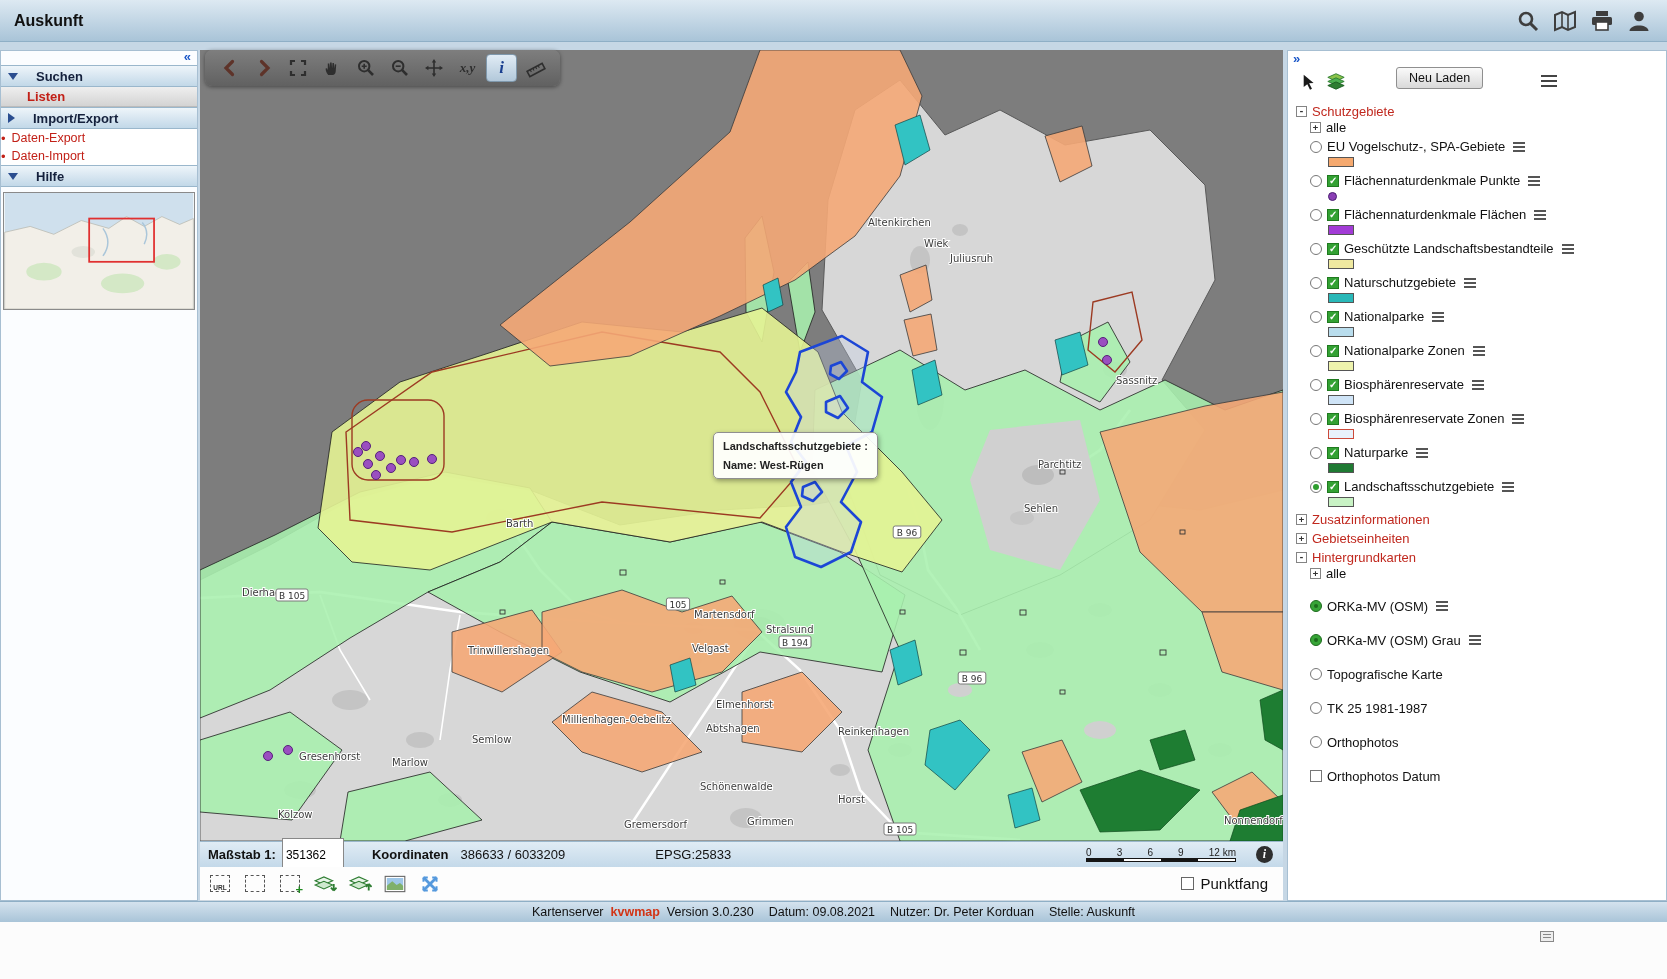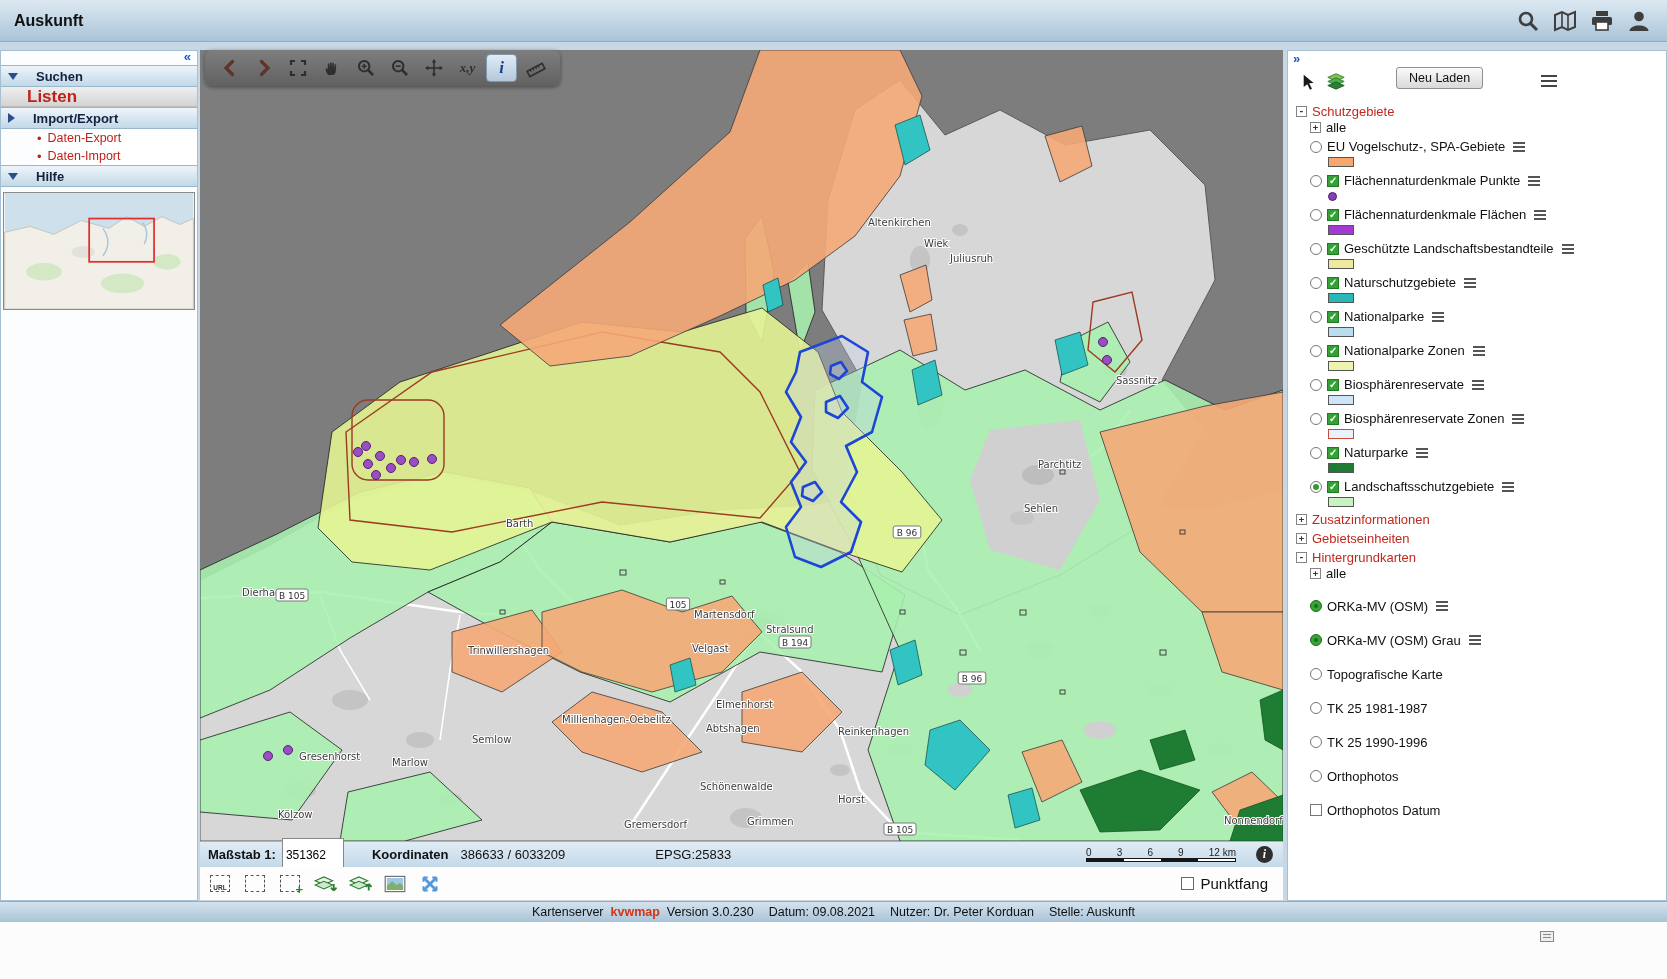--- a/index.html
+++ b/index.html
@@ -18,22 +18,22 @@
   #left{position:absolute;left:0;top:50px;width:198px;height:851px;background:#fbfdff;border:1px solid #a7bfd2;}
   .collapse-row{height:14px;text-align:right;padding-right:6px;color:#1a57c8;font-weight:bold;font-size:13px;line-height:12px;}
   .sec{height:22px;display:flex;align-items:center;gap:18px;padding-left:7px;
     background:linear-gradient(#eef5fa,#c2d8e8);border-top:1px solid #9ab7cc;border-bottom:1px solid #9ab7cc;
     font-size:13px;font-weight:bold;color:#14203c;cursor:pointer;}
   .tri{width:0;height:0;display:inline-block;}
   .tri.down{border-left:5px solid transparent;border-right:5px solid transparent;border-top:7px solid #2a4d8f;}
   .tri.right{border-top:5px solid transparent;border-bottom:5px solid transparent;border-left:7px solid #2a4d8f;}
   .listen-row{height:20px;display:flex;align-items:center;padding-left:26px;
     background:linear-gradient(#efefef,#d3d3d3);border-bottom:1px solid #bbb;
-    font-size:17px;font-weight:bold;color:#c22017;cursor:pointer;}
-  .red-link{height:18px;display:flex;align-items:center;gap:6px;font-size:12.5px;color:#c22017;cursor:pointer;background:#fff;margin-left:36px;}
+    font-size:13px;font-weight:bold;color:#c22017;cursor:pointer;}
+  .red-link{height:18px;display:flex;align-items:center;gap:6px;font-size:12.5px;color:#c22017;cursor:pointer;background:#fff;}
   .red-link::before{content:"•";color:#c22017;font-size:13px;}
   .minimap{margin:5px 2px;border:1px solid #8a8a8a;background:#fff;width:192px;height:118px;}
 
   
   #map-area{position:absolute;left:200px;top:50px;width:1083px;height:791px;background:#7d7d7d;}
   #map-svg{position:absolute;left:0;top:0;width:1083px;height:791px;}
   .maplabel{font:10px "DejaVu Sans",sans-serif;fill:#3c3c3c;paint-order:stroke;stroke:#ffffff;stroke-width:2px;}
   .shield{fill:#fff;stroke:#7a7a7a;stroke-width:1;}
   .shieldtext{font:9px "DejaVu Sans",sans-serif;fill:#333;text-anchor:middle;paint-order:stroke;stroke:#fff;stroke-width:0;}
 
@@ -425,20 +425,24 @@
         <div class="tb-btn">
           <svg viewBox="0 0 20 20">
             <g transform="rotate(-28 10 12)">
               <rect x="1.5" y="9" width="17" height="6" fill="none" stroke="#2e2e2e" stroke-width="1.6"></rect>
               <path d="M5 9 v2.5 M8 9 v2.5 M11 9 v2.5 M14 9 v2.5" stroke="#2e2e2e" stroke-width="1.1"></path>
             </g>
           </svg>
         </div>
       </div>
 
+    <div class="tooltip">
+      <div class="l1">Landschaftsschutzgebiete :</div>
+      <div class="l2">Name: West-Rügen</div>
+    </div>
   </div>
 
   <div id="right">
     <div class="panel-top">
       <span class="expand-glyph">»</span>
       <span class="ident-icon">
         <svg width="18" height="18" viewBox="0 0 20 20">
             <path d="M3 2 L14 11 L9 11.5 L12.2 17.5 L10 18.6 L7 12.6 L3 15.6 Z" fill="#1a1a1a"></path>
           </svg>
       </span>
@@ -641,24 +645,20 @@
             <i></i>
           </span>
         </div>
         <div class="layer-row bg">
           <span class="rb"></span>
           <span class="layer-label">Topografische Karte</span>
         </div>
         <div class="layer-row bg">
           <span class="rb"></span>
           <span class="layer-label">TK 25 1981-1987</span>
-        </div>
-        <div class="layer-row bg">
-          <span class="rb"></span>
-          <span class="layer-label">TK 25 1990-1996</span>
         </div>
         <div class="layer-row bg">
           <span class="rb"></span>
           <span class="layer-label">Orthophotos</span>
         </div>
         <div class="layer-row bg">
           <span class="cb"></span>
           <span class="layer-label">Orthophotos Datum</span>
         </div>
       </div>

